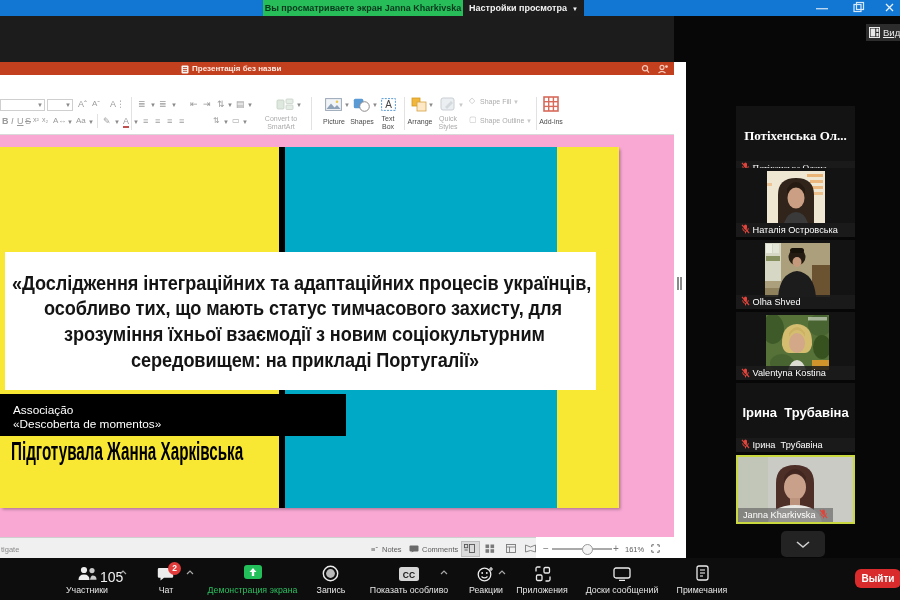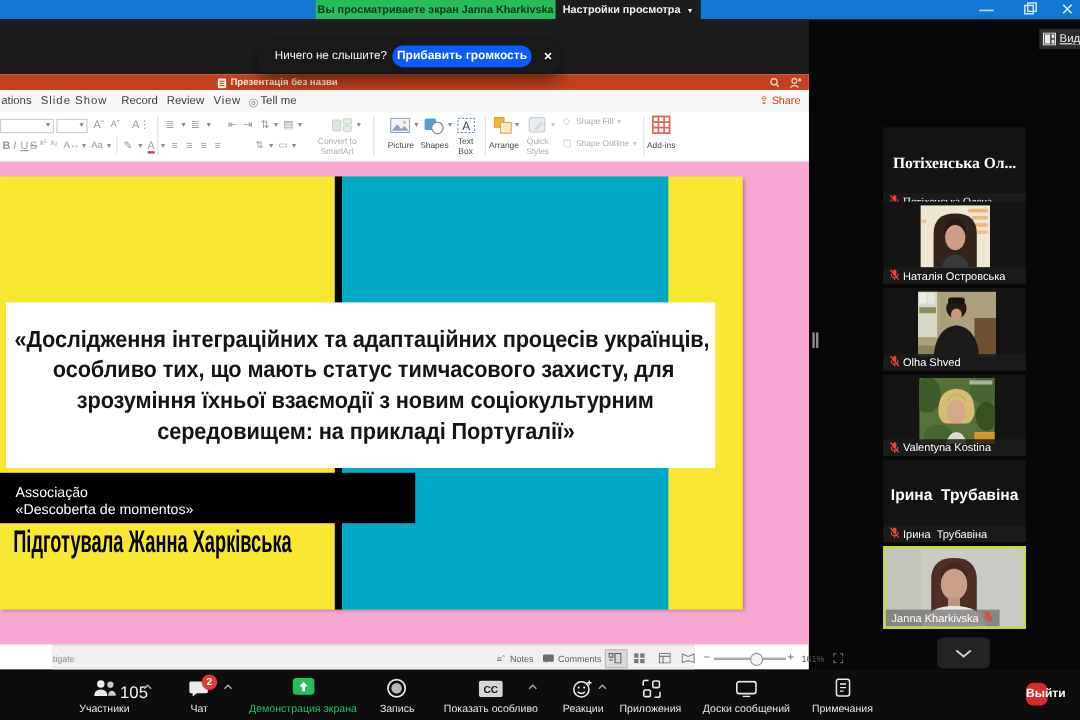--- a/index.html
+++ b/index.html
@@ -14,54 +14,54 @@
       font-size:9px;font-weight:bold;line-height:16px;text-align:center;}
   
   #darkstrip{left:0;top:16px;width:674px;height:46px;background:#1c1c1c;}
   #vidbtn{left:866px;top:24px;width:34px;height:17px;background:#2c2c2c;color:#ededed;font-size:9.5px;}
   
   #toast{left:215px;top:33px;width:252px;height:28px;background:#191919;border-radius:9px;
       box-shadow:0 5px 12px rgba(0,0,0,.55);color:#fff;}
   #toastbtn{left:112px;top:5px;width:116px;height:18px;background:#0b5cff;border-radius:9.5px;
       color:#fff;font-size:10px;font-weight:bold;text-align:center;line-height:18px;}
   
-  #ppt{left:0;top:62px;width:674px;height:496px;background:#fff;}
+  #ppt{left:0;top:62px;width:674px;height:496px;background:#fff;padding-left:12px;}
   #ppt-title{left:0;top:0;width:674px;height:13px;background:#c2401d;color:#fff;}
   #ppt-tabs{left:0;top:13px;width:674px;height:18px;background:#f7f7f7;}
   .tab{position:absolute;top:3.5px;color:#3c3c3c;font-size:9.5px;white-space:nowrap;}
   #ppt-ribbon{left:0;top:31px;width:674px;height:41px;background:#ffffff;border-bottom:1px solid #d9d9d9;}
   .rsep{position:absolute;top:4px;width:1px;height:33px;background:#e2e2e2;}
   .combo{position:absolute;border:1px solid #cfcfcf;background:#fff;height:10px;}
   .carr{position:absolute;color:#8a8a8a;font-size:6px;}
   .rg{position:absolute;color:#9a9a9a;font-size:9px;white-space:nowrap;}  
   .rlabel{position:absolute;color:#4a4a4a;font-size:7px;text-align:center;line-height:7.5px;white-space:nowrap;}
   .rlabel.dis{color:#ababab;}
   
   #ppt-canvas{left:0;top:73px;width:674px;height:402px;background:#f9a8d4;}
-  #ppt-status{left:0;top:475px;width:536px;height:21px;background:#f0f0f0;border-top:1px solid #cfcfcf;margin-left:43px;}
+  #ppt-status{left:0;top:475px;width:536px;height:21px;background:#f0f0f0;border-top:1px solid #cfcfcf;}
   .st{position:absolute;color:#5c5c5c;font-size:7.5px;top:7px;white-space:nowrap;}
   #slide{left:0;top:12px;width:619px;height:361px;background:#f8e733;box-shadow:1.5px 1.5px 3px rgba(0,0,0,.3);}
   #cyan{left:285px;top:0;width:272px;height:361px;background:#00a9c6;}
   #blackline{left:279px;top:0;width:6px;height:361px;background:#000;}
   #whitebox{left:5px;top:105px;width:591px;height:138px;background:#fff;}
   .qline{font-weight:bold;color:#141414;font-size:19.5px;line-height:19.5px;letter-spacing:-0.1px;
      transform:scaleX(0.93);transform-origin:left top;white-space:nowrap;}
   #blackbox{left:0px;top:247px;width:346px;height:42px;background:#000;color:#fff;}
   #prep{left:10.5px;top:291px;font-size:26px;font-weight:bold;color:#000;transform:scaleX(0.585);transform-origin:left top;white-space:nowrap;line-height:26px;}
   
   .tile{left:736px;width:119px;height:68.5px;background:#131313;overflow:hidden;}
   .bigname{position:absolute;left:0;width:119px;text-align:center;color:#fff;font-weight:bold;font-size:13px;}
   .plabel{position:absolute;left:0;bottom:0;height:14px;background:rgba(28,28,28,.85);color:#fff;
      font-size:9.2px;line-height:14px;padding:0 5px;white-space:nowrap;width:109px;}
   .photo{position:absolute;}
   
   #toolbar{left:0;top:558px;width:900px;height:42px;background:#0d0d0d;}
   .tlabel{position:absolute;top:27px;color:#e6e6e6;font-size:8.8px;text-align:center;white-space:nowrap;}
   .green{color:#2dbf61;}
-  #leave{left:855px;top:11px;width:18px;height:19px;background:#d92b2b;border-radius:6px;color:#fff;
+  #leave{left:855px;top:11px;width:46px;height:19px;background:#d92b2b;border-radius:6px;color:#fff;
      font-size:10px;font-weight:bold;text-align:center;line-height:19px;}
 </style>
 </head>
 <body>
 <div id="root">
 
   <div class="abs" id="bluebar">
     <svg class="abs" style="left:812px;top:0;" width="88" height="16" viewBox="0 0 88 16">
       <rect x="4" y="8" width="12" height="1.4" fill="#bcd8f0"></rect>
       <rect x="42" y="4.5" width="7" height="7" fill="none" stroke="#d5e8f8" stroke-width="1.2"></rect>
@@ -92,30 +92,20 @@
         <rect x="2" y="5.8" width="4" height="0.9" fill="#c2401d"></rect>
       </svg>
       <div class="abs" style="left:192px;top:2px;font-size:8px;font-weight:bold;color:#ffe9e2;">Презентація без назви</div>
       <svg class="abs" style="left:640px;top:2px;" width="30" height="10" viewBox="0 0 30 10">
         <circle cx="5" cy="4.2" r="2.6" fill="none" stroke="#f3c9bc" stroke-width="1.2"></circle>
         <line x1="6.8" y1="6" x2="9" y2="8.6" stroke="#f3c9bc" stroke-width="1.2"></line>
         <circle cx="22" cy="3.4" r="2" fill="none" stroke="#f3c9bc" stroke-width="1.1"></circle>
         <path d="M18.5 9 Q22 5.6 25.5 9" fill="none" stroke="#f3c9bc" stroke-width="1.1"></path>
         <circle cx="26.5" cy="2.6" r="1.4" fill="#f3c9bc"></circle>
       </svg>
-    </div>
-    <div class="abs" id="ppt-tabs">
-      <div class="tab" style="left:1px;">ations</div>
-      <div class="tab" style="left:34px;letter-spacing:0.8px;">Slide Show</div>
-      <div class="tab" style="left:101px;">Record</div>
-      <div class="tab" style="left:139px;">Review</div>
-      <div class="tab" style="left:178px;letter-spacing:0.6px;">View</div>
-      <div class="tab" style="left:207px;color:#8a8a8a;">◎</div>
-      <div class="tab" style="left:217px;">Tell me</div>
-      <div class="tab" style="left:633px;color:#c2401d;font-size:9px;">⇪ Share</div>
     </div>
     <div class="abs" id="ppt-ribbon">
 
       <div class="combo" style="left:0px;top:6px;width:43px;"></div>
         <div class="carr" style="left:37px;top:9px;">▼</div>
       <div class="combo" style="left:47px;top:6px;width:24px;"></div>
         <div class="carr" style="left:65px;top:9px;">▼</div>
       <div class="rg" style="left:78px;top:6px;">Aˆ</div>
       <div class="rg" style="left:92px;top:6px;font-size:8px;">Aˇ</div>
       <div class="rg" style="left:110px;top:6px;">A⋮</div>
@@ -271,25 +261,20 @@
       <div class="st" style="left:625px;">161%</div>
       <svg class="abs" style="left:651px;top:6px;" width="9" height="9" viewBox="0 0 9 9">
         <path d="M0.8 3 L0.8 0.8 L3 0.8 M6 0.8 L8.2 0.8 L8.2 3 M8.2 6 L8.2 8.2 L6 8.2 M3 8.2 L0.8 8.2 L0.8 6" fill="none" stroke="#6a6a6a" stroke-width="1"></path>
       </svg>
     </div>
   </div>
 
   <div class="abs" style="left:677px;top:277px;width:1.5px;height:13px;background:#8a8a8a;"></div>
   <div class="abs" style="left:680px;top:277px;width:1.5px;height:13px;background:#8a8a8a;"></div>
 
-  <div class="abs" id="toast">
-    <div class="abs" style="left:14px;top:8px;font-size:9.7px;color:#f5f5f5;">Ничего не слышите?</div>
-    <div class="abs" id="toastbtn">Прибавить громкость</div>
-    <div class="abs" style="left:238px;top:8.5px;font-size:9px;color:#fff;font-weight:bold;">✕</div>
-  </div>
 
   <div class="abs tile" style="top:106px;font-family:Liberation Serif, serif;">
     <div class="bigname" style="top:22px;">Потіхенська Ол...</div>
     <div class="plabel"><svg width="9" height="10" viewBox="0 0 9 10" style="vertical-align:-1.5px;margin-right:2.5px;">
           <rect x="3" y="0.6" width="3" height="5" rx="1.5" fill="#e0443a"></rect>
           <path d="M1.7 4.2 Q1.7 7.4 4.5 7.4 Q7.3 7.4 7.3 4.2" fill="none" stroke="#e0443a" stroke-width="1"></path>
           <line x1="4.5" y1="7.4" x2="4.5" y2="9.4" stroke="#e0443a" stroke-width="1"></line>
           <line x1="1" y1="0.8" x2="8" y2="9" stroke="#e0443a" stroke-width="1.2"></line>
         </svg>Потіхенська Олена</div>
   </div>

